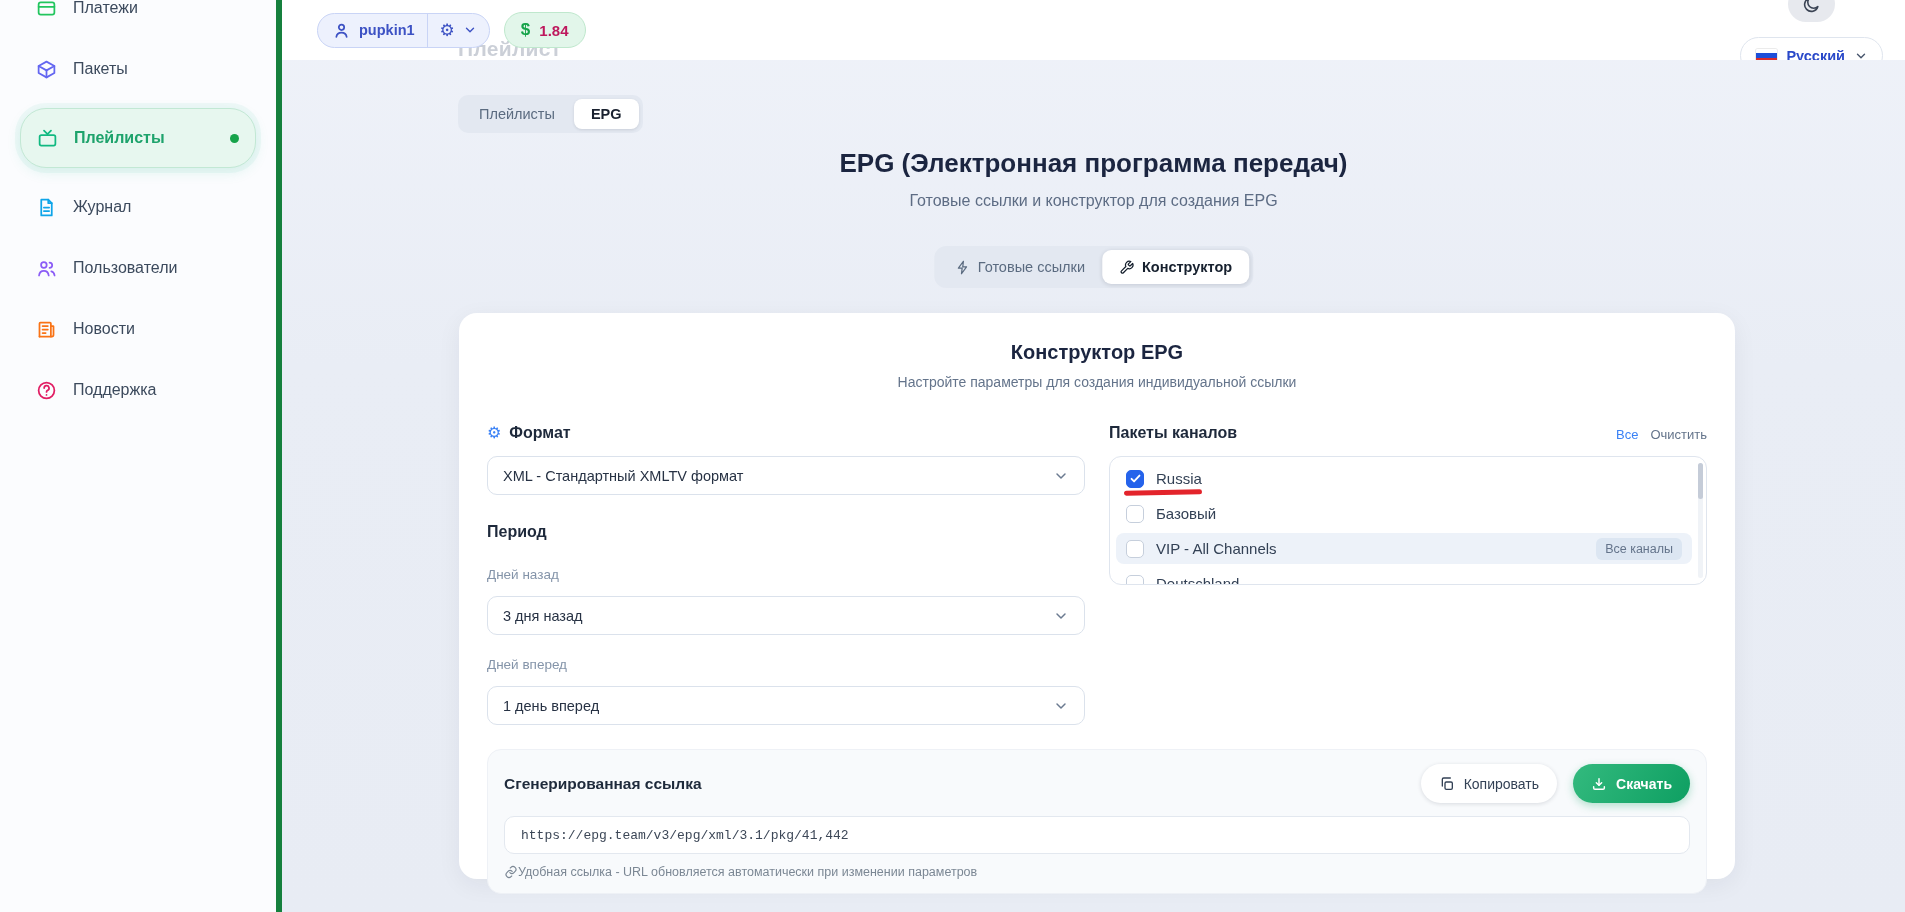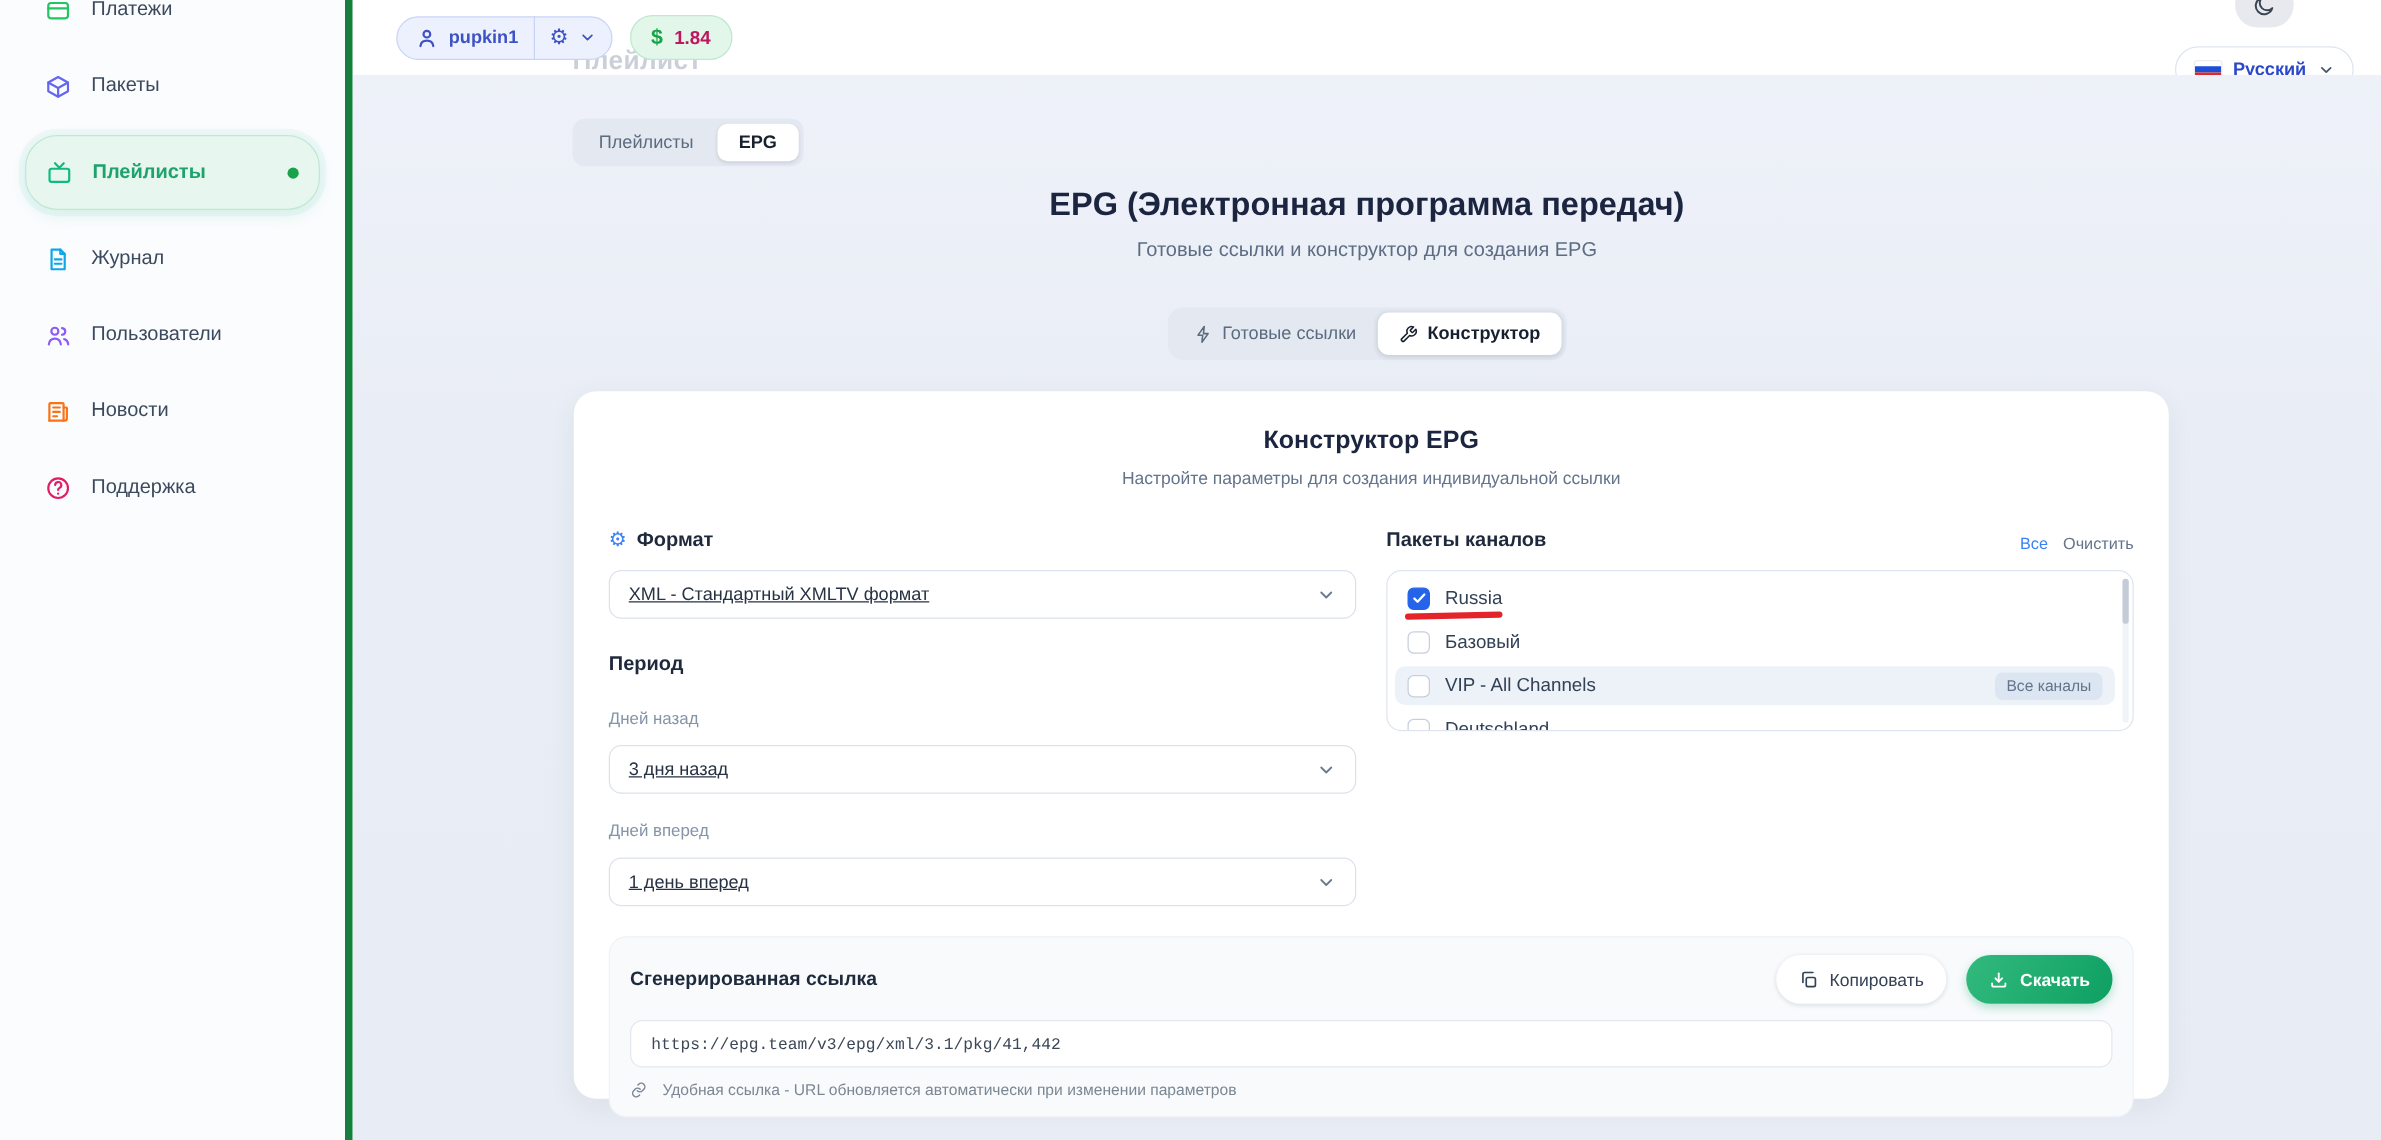--- a/index.html
+++ b/index.html
@@ -105,21 +105,21 @@
   .cols { display:flex; gap:24px; margin-top:34px; }
   .col { flex:1; min-width:0; }
 
   .fld-head { display:flex; align-items:center; gap:8px; }
   .fld-head .gear-glyph { color:#3b82f6; font-size:16px; line-height:1; }
   .fld-head .t { font-size:16px; font-weight:700; color:#1e293b; }
   .select {
     margin-top:14px; height:39px; background:#fff; border:1px solid #dbe2ec; border-radius:10px;
     display:flex; align-items:center; padding:0 15px; cursor:pointer;
   }
-  .select .val { font-size:14.5px; color:#273244;text-decoration:underline; }
+  .select .val { font-size:14.5px; color:#273244; }
   .select .chev { margin-left:auto; color:#6b7a90; }
   .minor-label { margin-top:22px; font-size:13.5px; color:#8494a9; }
   .minor-label.first { margin-top:26px; }
   .section-title { font-size:16px; font-weight:700; color:#1e293b; }
 
   .pkg-head { display:flex; align-items:flex-end; }
   .pkg-links { margin-left:auto; display:flex; gap:12px; font-size:13px; }
   .link-all { color:#3b82f6; cursor:pointer; }
   .link-clear { color:#64748b; cursor:pointer; }
 
@@ -152,21 +152,21 @@
   .btn { display:flex; align-items:center; gap:9px; height:39px; padding:0 18px; border-radius:20px;
     font-size:14px; cursor:pointer; }
   .btn-copy { background:#fff; color:#334155; box-shadow:0 1px 4px rgba(22,30,48,.14); }
   .btn-dl { background:linear-gradient(120deg,#33ba7e 0%,#0e9f62 100%); color:#fff; font-weight:700;
     box-shadow:0 3px 8px rgba(16,163,98,.3); }
   .url-box {
     margin-top:13px; height:38px; background:#fff; border:1px solid #e3e8ef; border-radius:10px;
     display:flex; align-items:center; padding:0 16px;
   }
   .url-box .url { font-family:"Liberation Mono","DejaVu Sans Mono",monospace; font-size:13px; color:#3c4757; }
-  .gen-note { margin-top:11px; display:flex; align-items:center; gap:12px; color:#7b8794; font-size:12.5px; }
+  .gen-note { margin-top:11px; display:flex; align-items:center; gap:0; color:#7b8794; font-size:12.5px; }
 </style>
 </head>
 <body>
 
 <div id="app">
 
   <aside class="sidebar">
     <nav class="nav">
 
       <div class="nav-item">

